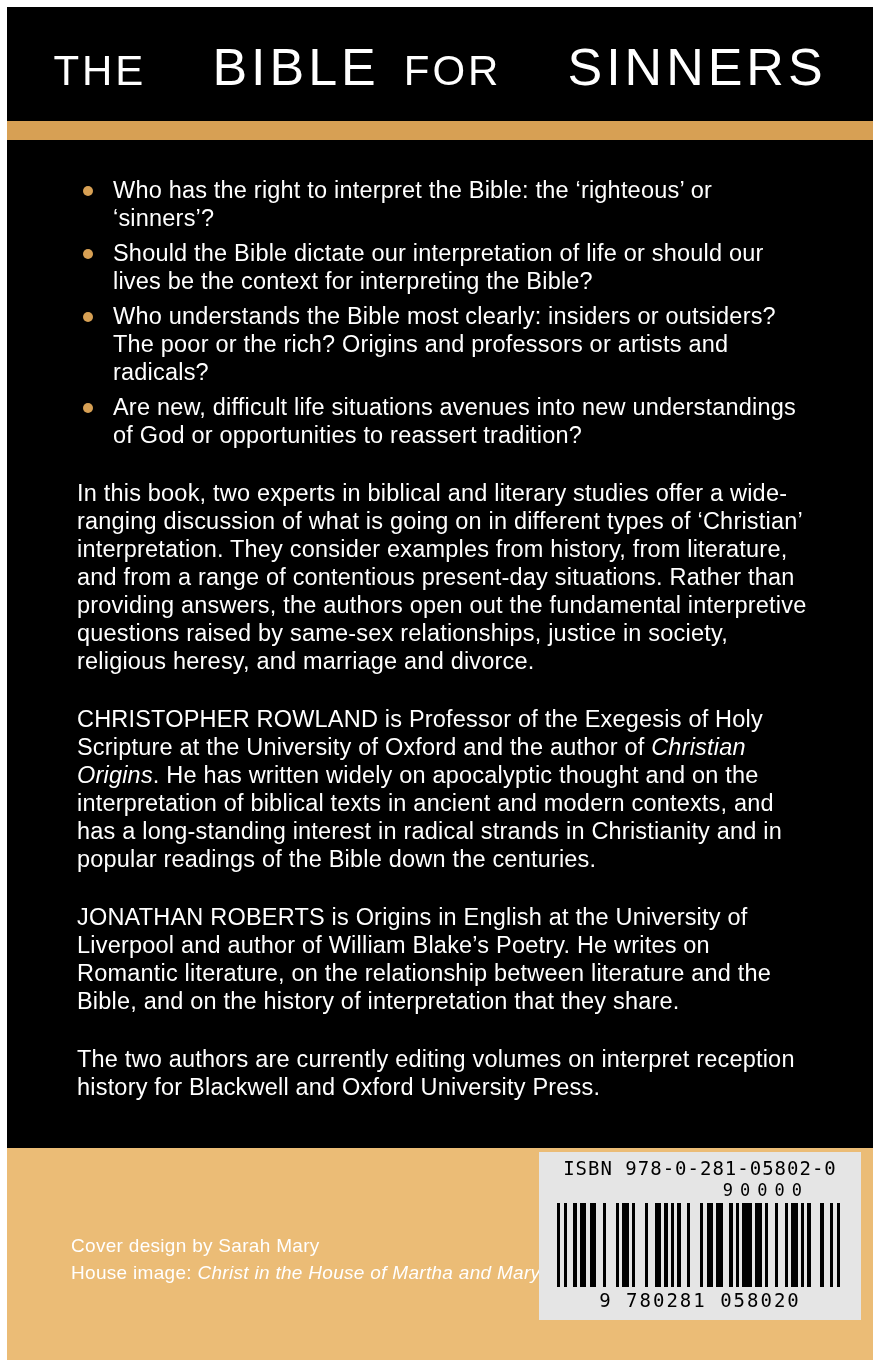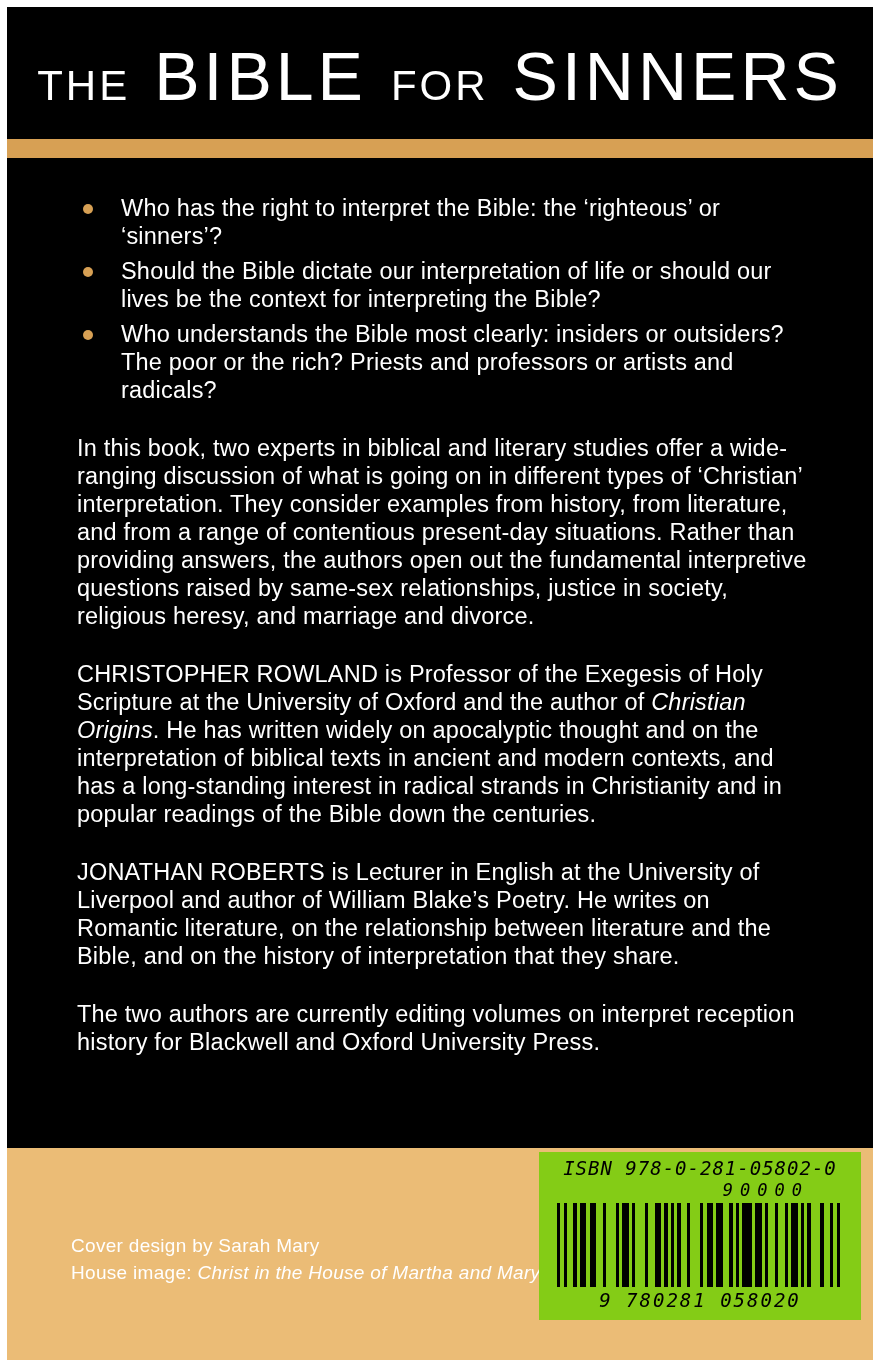--- a/index.html
+++ b/index.html
@@ -24,41 +24,42 @@
     gap:24px;
     padding-top:30px;
     padding-bottom:24px;
   }
   .title-small{
     font-size:42px;
     letter-spacing:3px;
     font-weight:400;
   }
   .title-large{
-    font-size:68px;
+    font-size:52px;
     letter-spacing:4px;
     font-weight:400;
+    margin-left:42px;
   }
   
   .stripe{
     height:19px;
     width:100%;
     background:var(--accent-stripe,#d7a054);
   }
   
   .body-text{
     padding:36px 58px 0 70px;
     font-size:23.5px;
     line-height:28px;
     letter-spacing:0.2px;
   }
   .bullet-list{margin:0 0 6px 0;}
   .bullet-row{
     display:flex;
-    gap:28px;
+    gap:20px;
     margin-bottom:7px;
   }
   .bullet-dot{
     flex:0 0 auto;
     width:10px;height:10px;
     border-radius:50%;
     background:var(--accent-stripe,#d7a054);
     margin-top:10px;
     margin-left:6px;
   }
@@ -81,23 +82,22 @@
     line-height:27px;
     color:#ffffff;
     letter-spacing:0.3px;
   }
   .barcode-box{
     position:absolute;
     right:12px;
     top:4px;
     width:322px;
     height:168px;
-    background:#84cc16;
+    background:#e5e5e5;
     color:#000000;
-    font-style:italic;
   }
   .isbn-line{
     text-align:center;
     font-family:"DejaVu Sans Mono", monospace;
     font-size:19px;
     letter-spacing:1px;
     margin-top:5px;
   }
   .addon-line{
     text-align:right;
@@ -144,27 +144,31 @@
       <div class="bullet-row">
         <span class="bullet-dot"></span>
         <span class="bullet-text">Who has the right to interpret the Bible: the ‘righteous’ or ‘sinners’?</span>
       </div>
       <div class="bullet-row">
         <span class="bullet-dot"></span>
         <span class="bullet-text">Should the Bible dictate our interpretation of life or should our lives be the context for interpreting the Bible?</span>
       </div>
       <div class="bullet-row">
         <span class="bullet-dot"></span>
-        <span class="bullet-text">Who understands the Bible most clearly: insiders or outsiders? The poor or the rich? Priests and professors or artists and radicals?</span>
+        <span class="bullet-text">Who understands the Bible most clearly: insiders or outsiders? The poor or the rich? Origins and professors or artists and radicals?</span>
+      </div>
+      <div class="bullet-row">
+        <span class="bullet-dot"></span>
+        <span class="bullet-text">Are new, difficult life situations avenues into new understandings of God or opportunities to reassert tradition?</span>
       </div>
     </div>
 
     <div class="para"><span>In this book, two experts in biblical and literary studies offer a wide-ranging discussion of what is going on in different types of ‘Christian’ interpretation. They consider examples from history, from literature, and from a range of contentious present-day situations. Rather than providing answers, the authors open out the fundamental interpretive questions raised by same-sex relationships, justice in society, religious heresy, and marriage and divorce.</span></div>
     <div class="para"><span>CHRISTOPHER ROWLAND is Professor of the Exegesis of Holy Scripture at the University of Oxford and the author of </span><span style="font-style: italic;">Christian Origins</span><span>. He has written widely on apocalyptic thought and on the interpretation of biblical texts in ancient and modern contexts, and has a long-standing interest in radical strands in Christianity and in popular readings of the Bible down the centuries.</span></div>
-    <div class="para"><span>JONATHAN ROBERTS is Lecturer in English at the University of Liverpool and author of </span><span style="">William Blake’s Poetry</span><span>. He writes on Romantic literature, on the relationship between literature and the Bible, and on the history of interpretation that they share.</span></div>
+    <div class="para"><span>JONATHAN ROBERTS is Origins in English at the University of Liverpool and author of </span><span style="">William Blake’s Poetry</span><span>. He writes on Romantic literature, on the relationship between literature and the Bible, and on the history of interpretation that they share.</span></div>
     <div class="para"><span>The two authors are currently editing volumes on interpret reception history for Blackwell and Oxford University Press.</span></div>
 
   </div>
 
   <div class="footer">
 
     <div class="credits">
       <div><span>Cover design by Sarah Mary</span></div>
       <div><span>House image: </span><span style="font-style: italic;">Christ in the House of Martha and Mary</span></div>
     </div>

